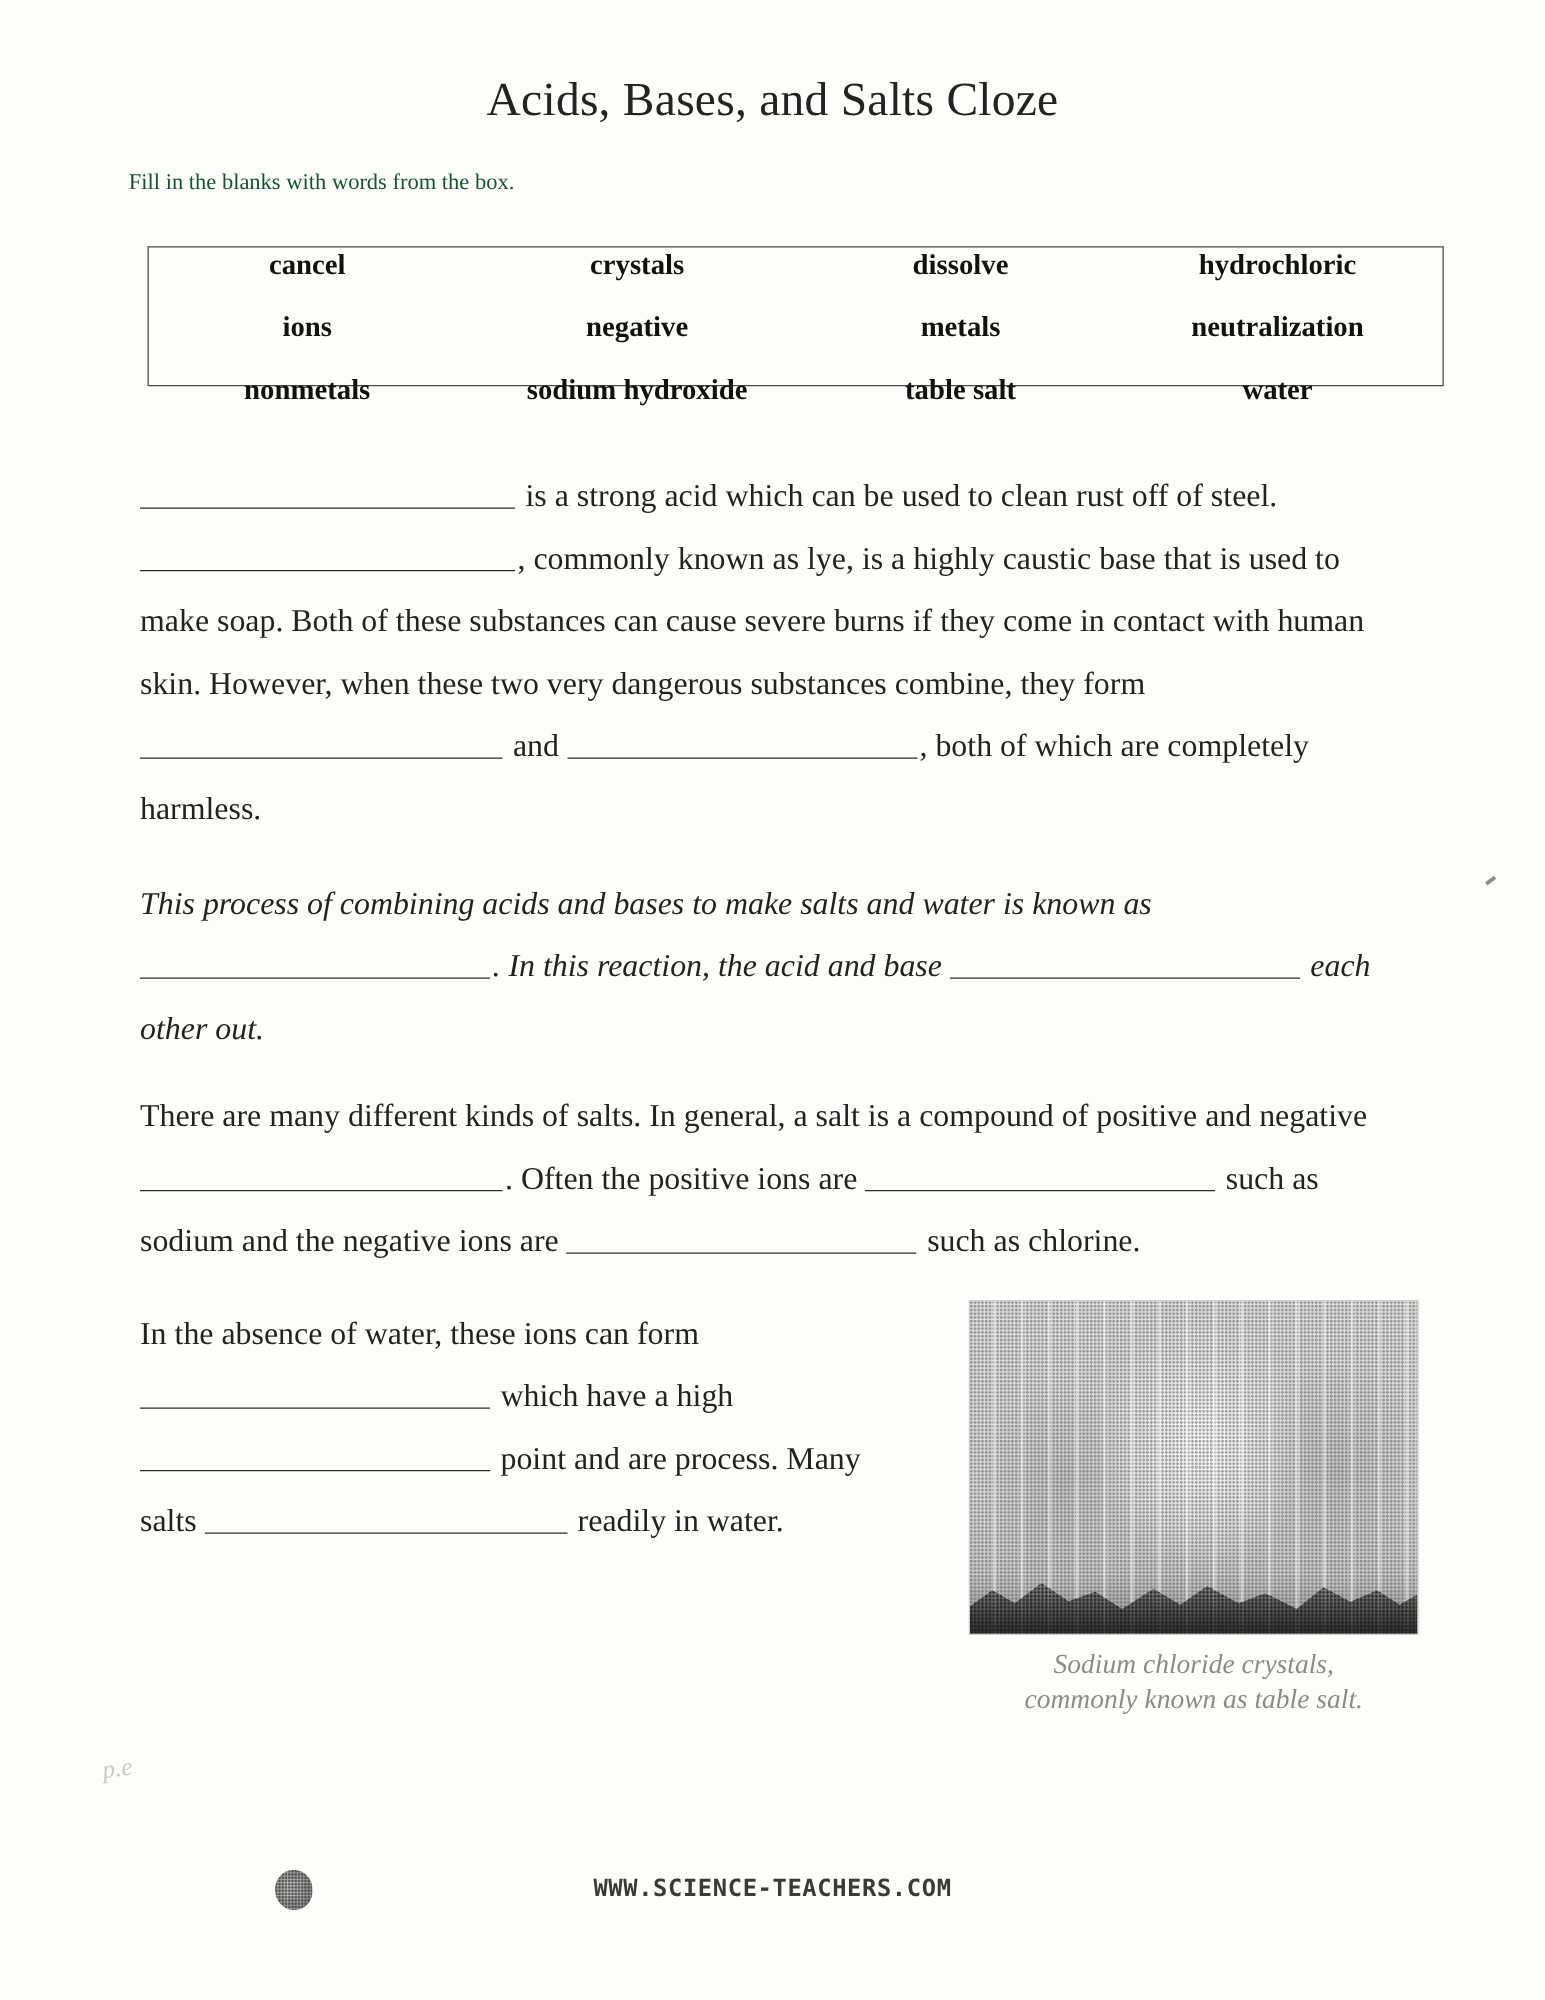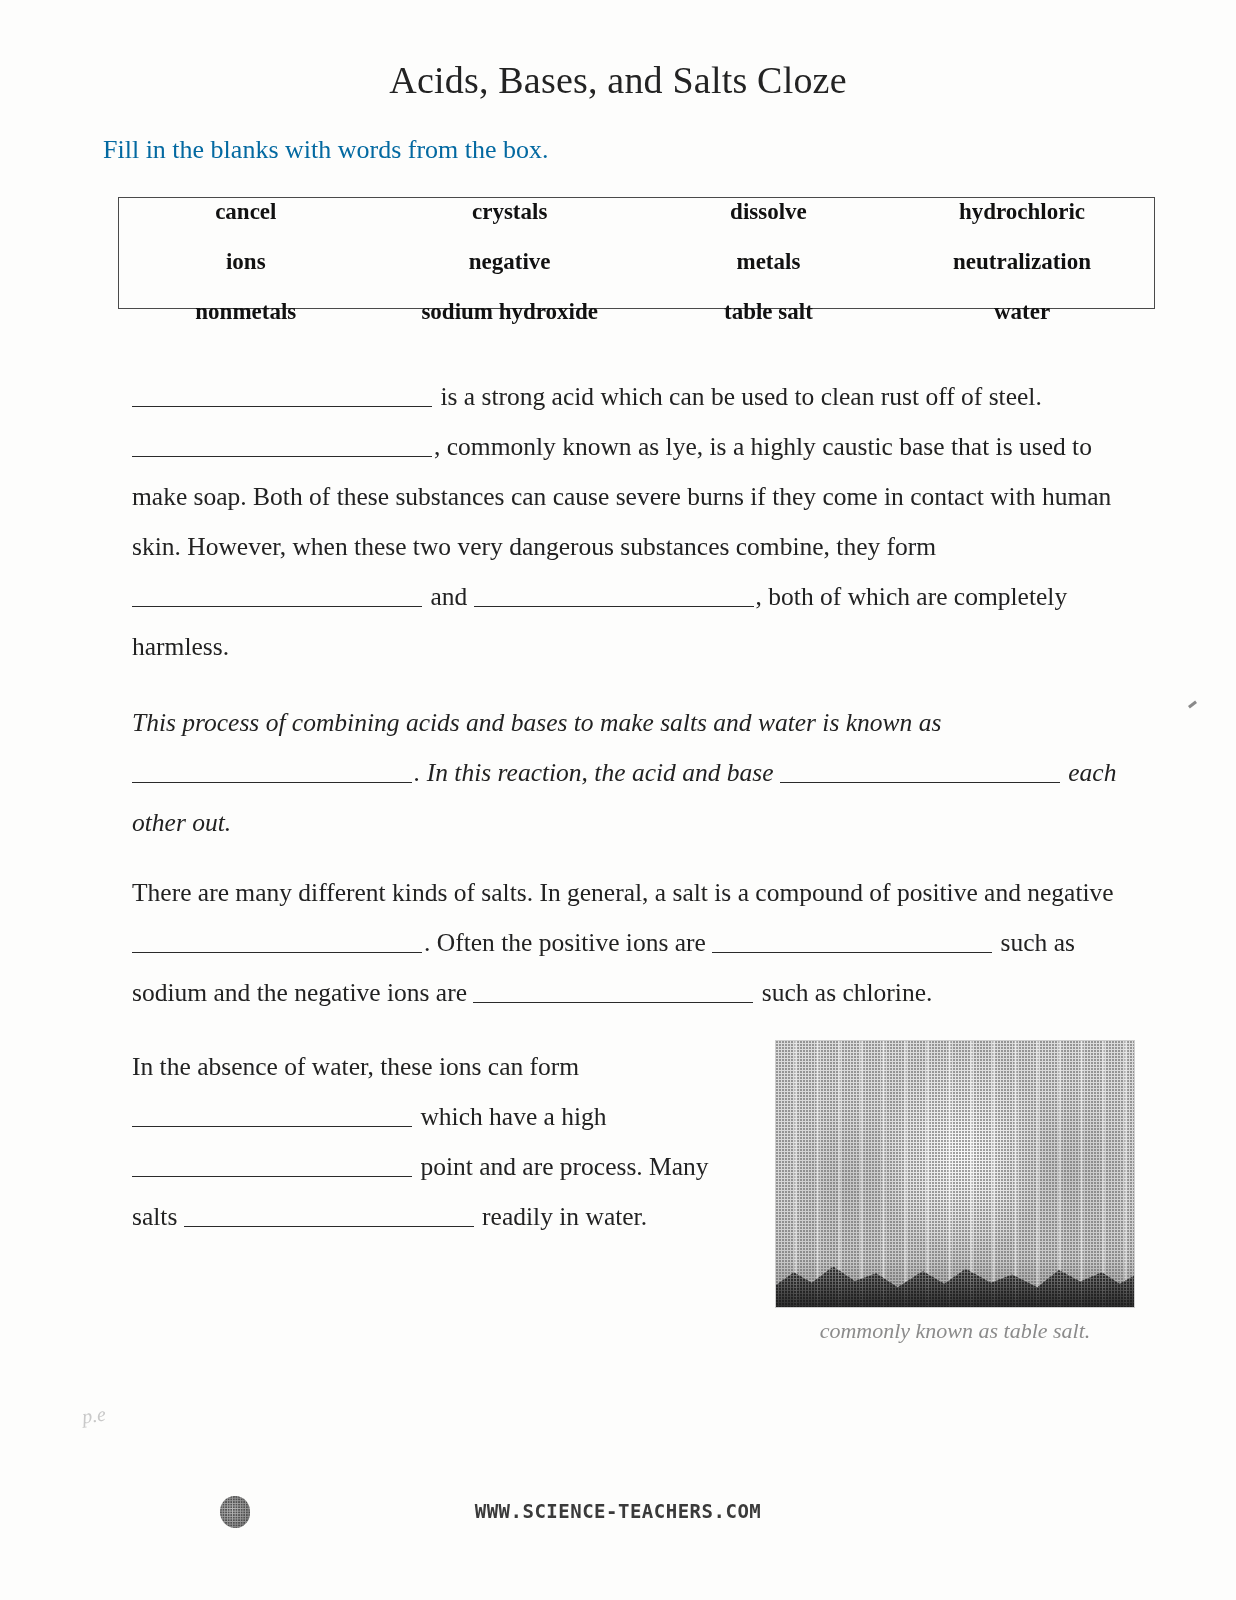--- a/index.html
+++ b/index.html
@@ -34,22 +34,22 @@
     font-weight: 400;
     letter-spacing: 0.2px;
     color: #232323;
   }
 
   
   .instruction {
     position: absolute;
     top: 135px;
     left: 103px;
-    font-size: 26px;
-    color: #0369a1;
+    font-size: 18px;
+    color: #14532d;
   }
 
   
   .wordbank {
     position: absolute;
     left: 118px;
     top: 197px;
     width: 1037px;
     height: 112px;
     border: 1.5px solid #4a4a4a;
@@ -67,21 +67,21 @@
   }
   .wb-col.c1 { flex: 0 0 24.5%; }
   .wb-col.c2 { flex: 0 0 26.5%; }
   .wb-col.c3 { flex: 0 0 23.5%; }
   .wb-col.c4 { flex: 0 0 25.5%; }
   .wb-word { white-space: nowrap; margin-top: 18px; }
 
   
   .body-text {
     position: absolute;
-    left: 132px;
+    left: 112px;
     top: 372px;
     width: 1015px;
     font-size: 25.5px;
     line-height: 50px;
     color: #222;
   }
   .para { margin: 0 0 10px 0; }
   .para.p1 { margin-bottom: 26px; }
   .para.p2 { margin-bottom: 20px; font-style: italic; }
   .para.p3 { margin-bottom: 24px; }
@@ -258,20 +258,21 @@
       <span class="blank w-sm"></span> <span>point and are process.</span>
       <span>Many salts</span>
       <span class="blank w-md"></span> <span>readily in water.</span>
     </p>
 
   </div>
 
   <div class="figure">
     <div class="fig-img"></div>
     <div class="fig-caption">
+      <div>Sodium chloride crystals,</div>
       <div>commonly known as table salt.</div>
     </div>
   </div>
 
   <div class="pencil-mark">p.e</div>
   <div class="edge-tick"></div>
 
   <div class="footer-logo"></div>
   <div class="footer-url">WWW.SCIENCE-TEACHERS.COM</div>
 

